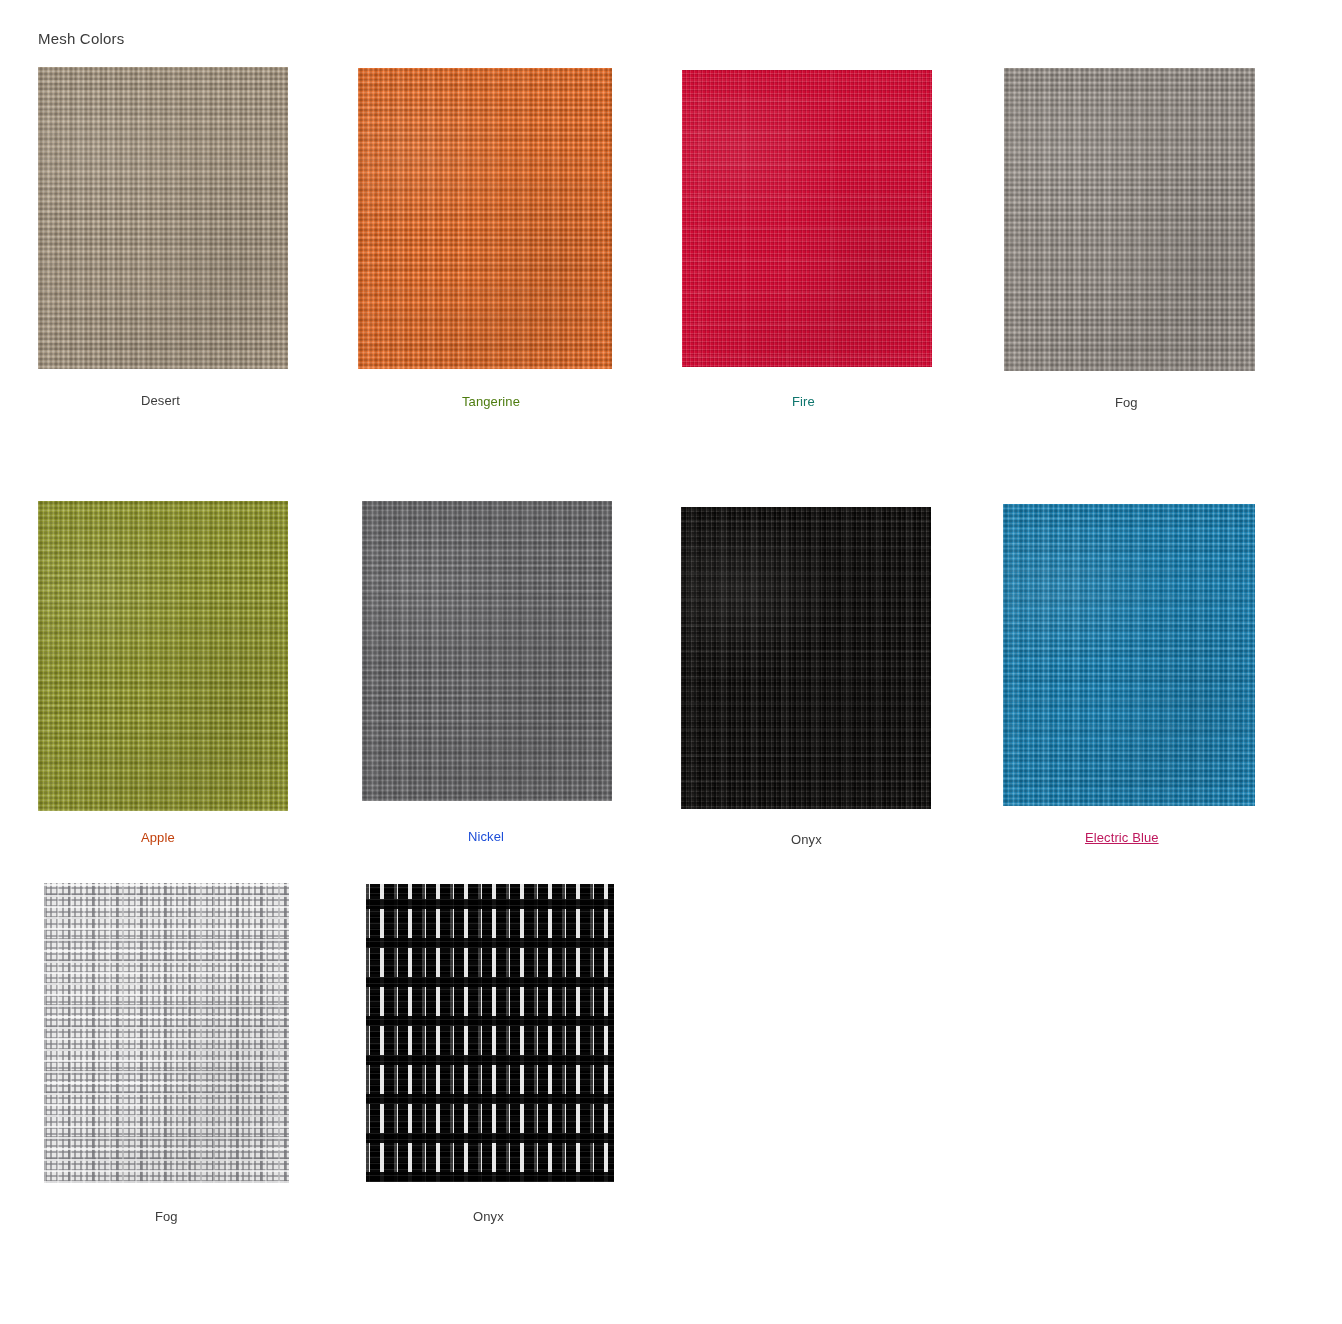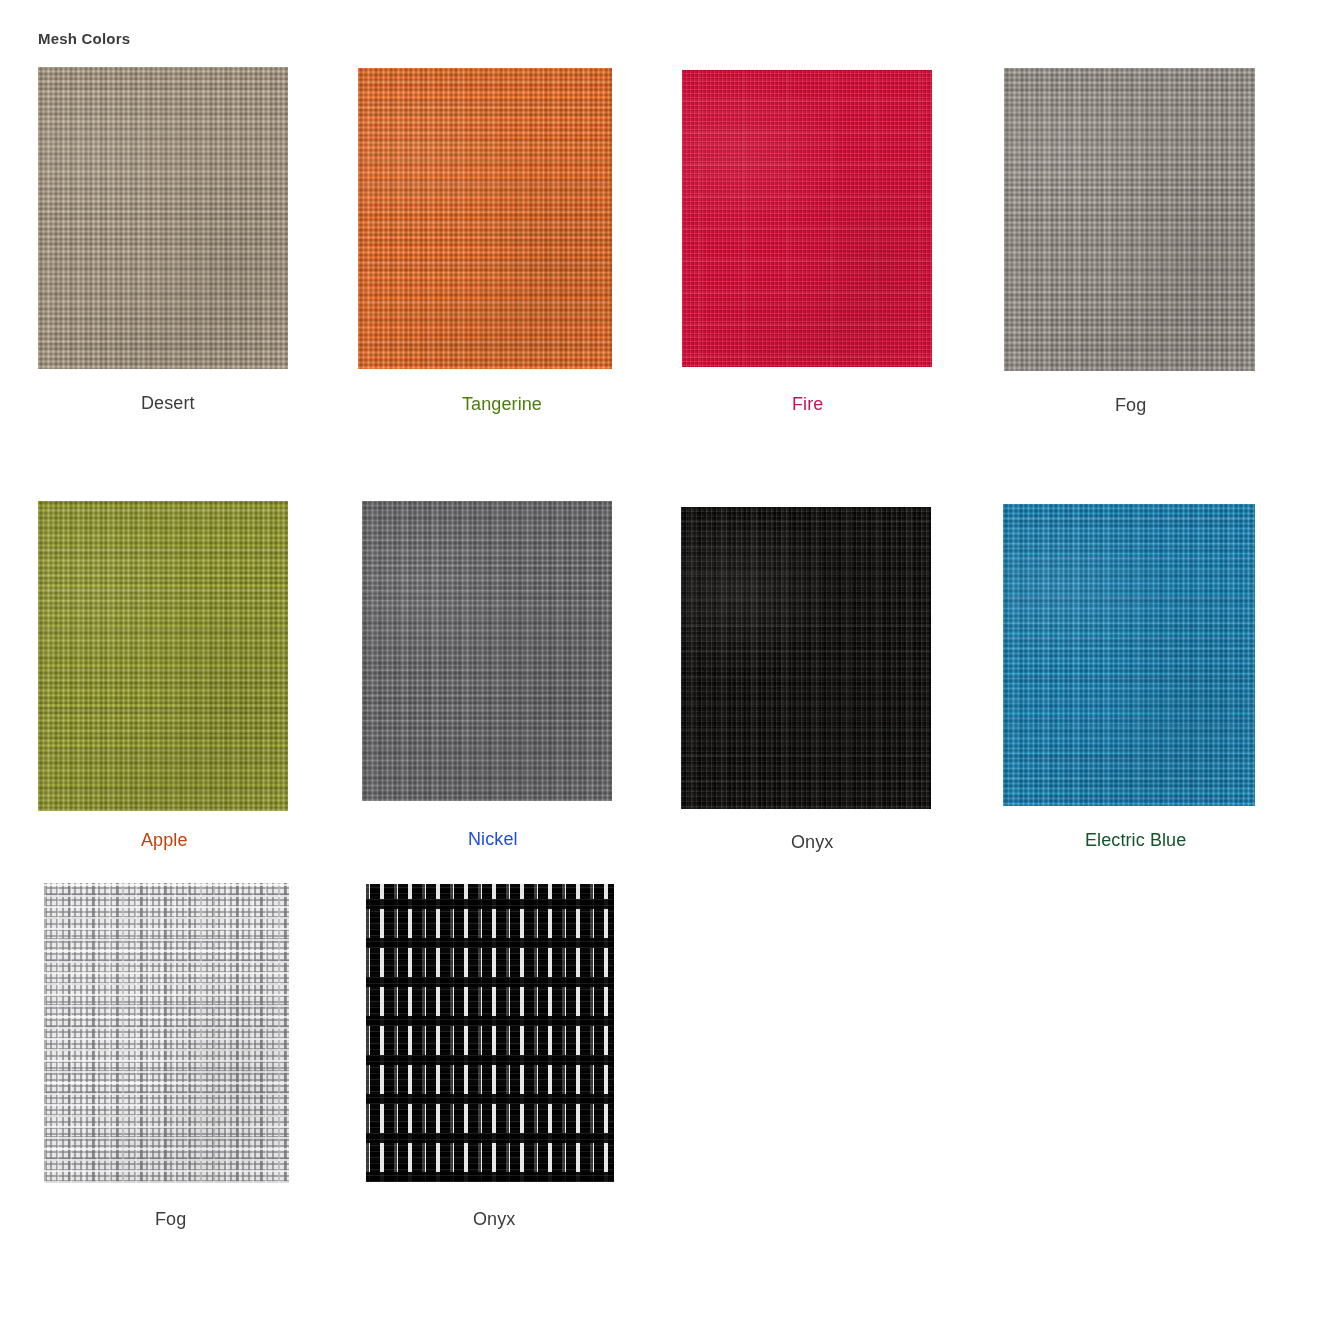--- a/index.html
+++ b/index.html
@@ -16,21 +16,21 @@
     color: #3a3a3a;
     overflow: hidden;
     position: relative;
   }
 
   .page-title {
     position: absolute;
     left: 38px;
     top: 20px;
     font-size: 15px;
-    font-weight: bold;
+    font-weight: normal;
     color: #3b3b3b;
     letter-spacing: 0.2px;
     white-space: nowrap;
   }
 
   .swatch-grid {
     position: absolute;
     left: 0;
     top: 0;
     width: 1342px;
@@ -241,21 +241,21 @@
     background-image:
       repeating-linear-gradient(0deg,
         rgba(255,255,255,0.10) 0px,
         rgba(255,255,255,0.10) 1px,
         rgba(255,255,255,0.0) 1px,
         rgba(255,255,255,0.0) 6px);
   }
 
   .swatch-label {
     position: absolute;
-    font-size: 18px;
+    font-size: 13px;
     color: #3c3c3c;
     white-space: nowrap;
     letter-spacing: 0.1px;
   }
 </style>
 </head>
 <body>
 
 <h1 class="page-title">Mesh Colors</h1>
 
@@ -276,21 +276,21 @@
       </div>
     </div>
     <div class="swatch-label" style="left: 462px; top: 394px; color: #4d7c0f;">Tangerine</div>
     <div class="swatch-cell" style="left: 682px; top: 70px; width: 250px; height: 297px;">
       <div class="swatch-tile" style="background: rgb(207, 10, 51);">
         <div class="weave weave-linen"></div>
         <div class="weave weave-linen-streak"></div>
         <div class="weave weave-cloud"></div>
       </div>
     </div>
-    <div class="swatch-label" style="left: 792px; top: 394px; color: #be185d;">Fire</div>
+    <div class="swatch-label" style="left: 792px; top: 394px; color: #0f766e;">Fire</div>
     <div class="swatch-cell" style="left: 1004px; top: 68px; width: 251px; height: 303px;">
       <div class="swatch-tile" style="background: rgb(158, 151, 144);">
         <div class="weave weave-std"></div>
         <div class="weave weave-slub"></div>
         <div class="weave weave-cloud"></div>
       </div>
     </div>
     <div class="swatch-label" style="left: 1115px; top: 395px; color: rgb(60, 60, 60);">Fog</div>
     <div class="swatch-cell" style="left: 38px; top: 501px; width: 250px; height: 310px;">
       <div class="swatch-tile" style="background: rgb(153, 160, 46);">
@@ -316,21 +316,21 @@
       </div>
     </div>
     <div class="swatch-label" style="left: 791px; top: 832px; color: rgb(60, 60, 60);">Onyx</div>
     <div class="swatch-cell" style="left: 1003px; top: 504px; width: 252px; height: 302px;">
       <div class="swatch-tile" style="background: rgb(26, 135, 187);">
         <div class="weave weave-std"></div>
         <div class="weave weave-slub"></div>
         <div class="weave weave-cloud"></div>
       </div>
     </div>
-    <div class="swatch-label" style="left: 1085px; top: 830px; color: #14532d;">Electric Blue</div>
+    <div class="swatch-label" style="left: 1085px; top: 830px; color: #be185d; text-decoration: underline;">Electric Blue</div>
     <div class="swatch-cell" style="left: 44px; top: 883px; width: 245px; height: 300px;">
       <div class="swatch-tile weave-plaid-light-base" style="background: rgb(232, 232, 232);">
         <div class="weave weave-plaid-light"></div>
         <div class="weave weave-plaid-light-hi"></div>
         <div class="weave weave-cloud"></div>
       </div>
     </div>
     <div class="swatch-label" style="left: 155px; top: 1209px; color: rgb(60, 60, 60);">Fog</div>
     <div class="swatch-cell" style="left: 366px; top: 884px; width: 248px; height: 298px;">
       <div class="swatch-tile weave-plaid-dark-base" style="background: rgb(7, 7, 7);">

